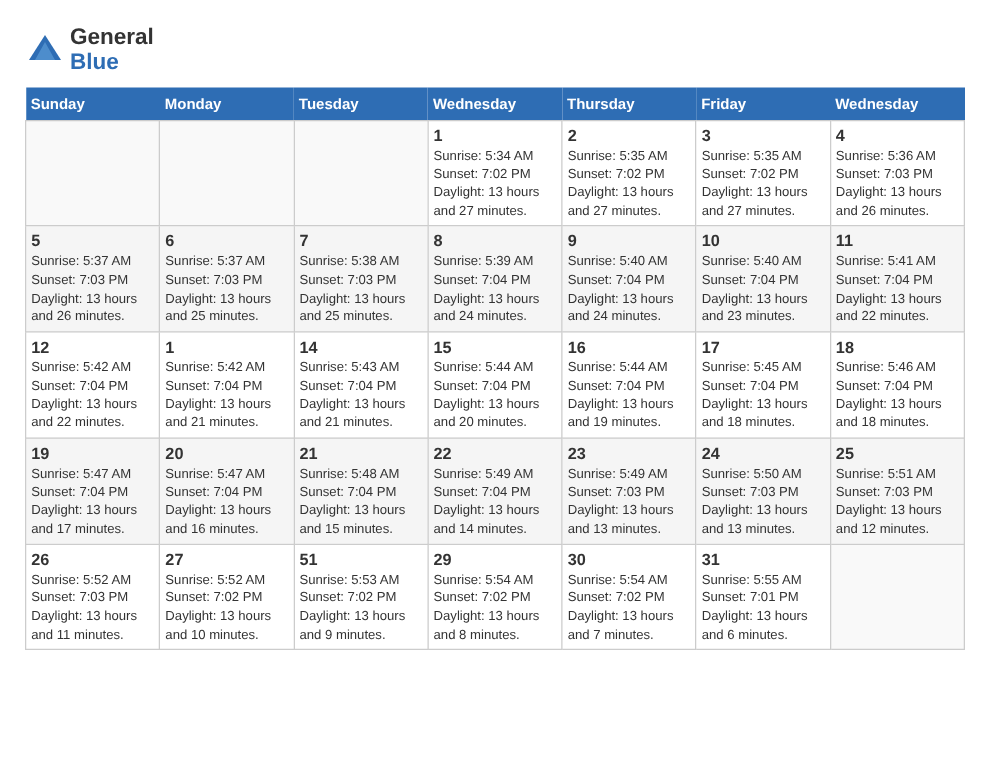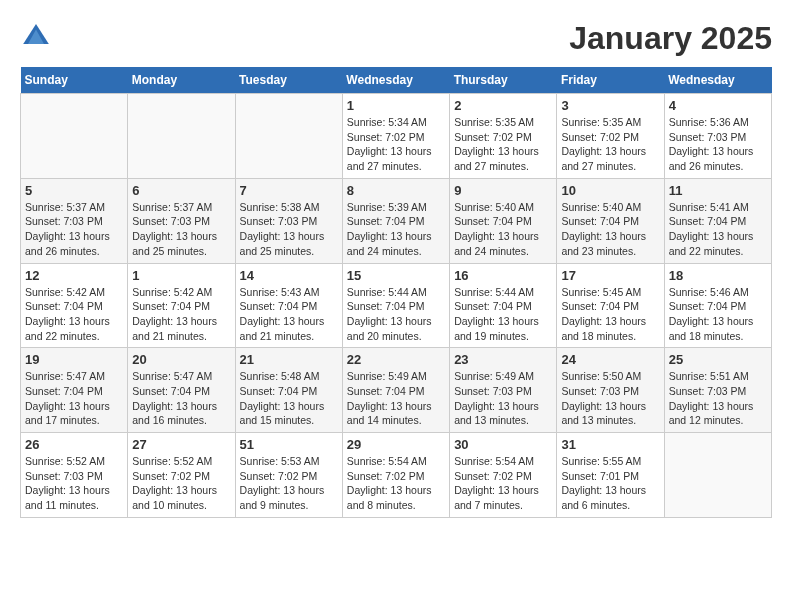--- a/index.html
+++ b/index.html
@@ -95,23 +95,26 @@
   </style>
 </head>
 <body>
 
 <div class="header">
   <div class="logo">
     <svg class="logo-icon" viewBox="0 0 40 40" xmlns="http://www.w3.org/2000/svg">
       <polygon points="20,5 36,30 4,30" fill="#2e6db4"></polygon>
       <polygon points="20,12 30,30 10,30" fill="#5b9bd5" opacity="0.7"></polygon>
     </svg>
+    <div class="logo-text">
+      <span class="logo-general">General</span>
+      <span class="logo-blue">Blue</span>
+    </div>
   </div>
   <div class="title-block">
-    <div class="calendar-title">January 2025</div>
   </div>
 </div>
 
 <table>
   <thead>
     <tr>
     <th>Sunday</th>
         <th>Monday</th>
         <th>Tuesday</th>
         <th>Wednesday</th>

